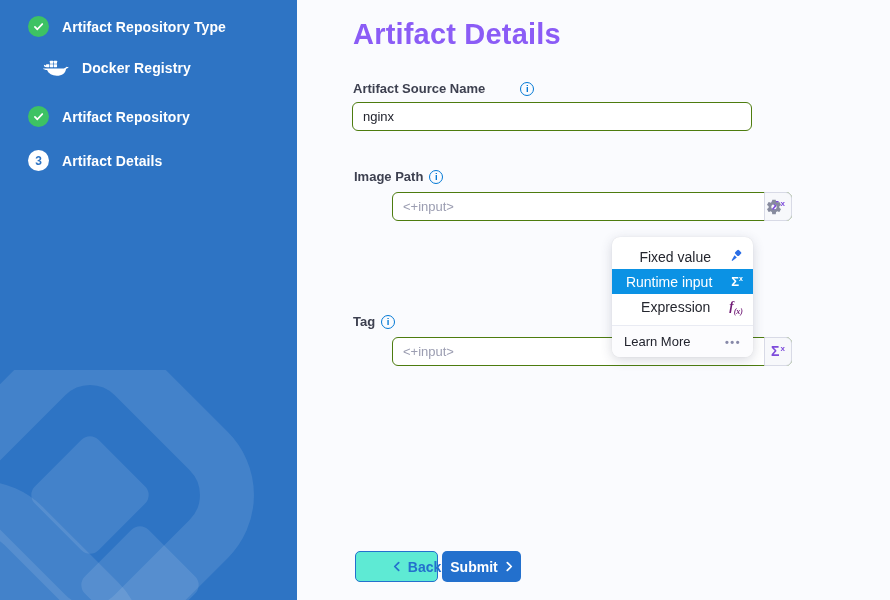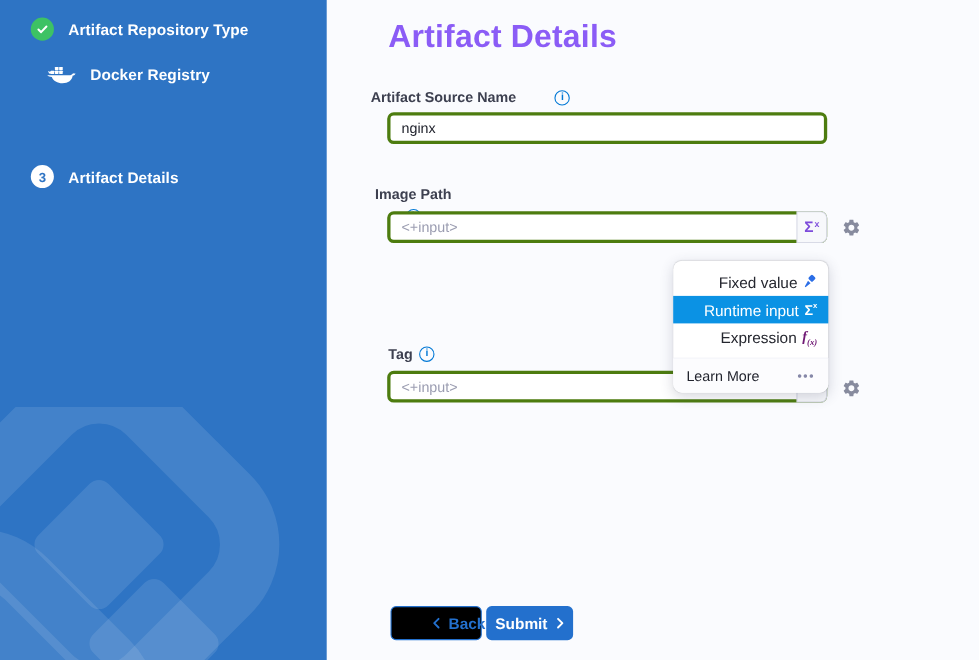--- a/index.html
+++ b/index.html
@@ -37,25 +37,25 @@
     position: absolute; display: flex; align-items: center; gap: 6px;
     font-size: 13px; font-weight: 600; color: #3d4050;
   }
   .info {
     width: 14px; height: 14px; border: 1.2px solid #0278d5; border-radius: 50%;
     color: #0278d5; font-size: 9.5px; font-weight: 700;
     display: flex; align-items: center; justify-content: center; line-height: 1;
   }
   .text-input, .input-wrap input {
     width: 100%; height: 100%;
-    border: 3px solid #4d7c0f; border-radius: 6px; background: #fff;
+    border: 1px solid #4d7c0f; border-radius: 6px; background: #fff;
     font-family: "Liberation Sans", sans-serif; font-size: 13px; color: #22242e;
     padding: 0 10px; outline: none;
   }
-  .input-wrap { position: absolute; }
+  .input-wrap { position: absolute; margin-left: 40px; }
   .input-wrap input { padding-right: 36px; }
   input::placeholder { color: #9b9db1; opacity: 1; }
   .sigma-chip {
     position: absolute; right: 0; top: 0; bottom: 0; width: 28px;
     background: #f7f8fb; border: 1px solid #d8dae6; border-radius: 0 6px 6px 0;
     display: flex; align-items: flex-start; justify-content: center; gap: 1px;
     color: #7d4bdb; font-size: 14px; font-weight: 700; cursor: pointer; padding-top: 5px;
   }
   .sigma-sup { font-size: 8px; font-weight: 700; margin-top: 1px; }
   .gear { position: absolute; width: 18px; height: 18px; cursor: pointer; }
@@ -63,21 +63,21 @@
 
   
   .menu {
     position: absolute; left: 315px; top: 237px; width: 141px; z-index: 5;
     background: #fff; border-radius: 8px; padding-top: 7px;
     box-shadow: 0 3px 12px rgba(55,62,88,.20), 0 0 1px rgba(0,0,0,.12);
     font-size: 14px;
   }
   .menu-item {
     height: 25px; display: flex; align-items: center; justify-content: flex-end;
-    gap: 5px; padding: 0 10px; color: #25272f; cursor: pointer; white-space: nowrap;
+    gap: 19px; padding: 0 10px; color: #25272f; cursor: pointer; white-space: nowrap;
   }
   .menu-item.selected { background: #0b92e4; color: #fff; padding-left: 22px; }
   .menu-item.selected .sigma-mini { color: #fff; }
   .sigma-mini { font-size: 13px; font-weight: 700; color: #7d4bdb; display: flex; align-items: flex-start; }
   .sigma-mini .sigma-sup { font-size: 7px; }
   .fx { color: #701a75; font-size: 13px; font-style: italic; font-weight: 700; font-family: "Liberation Serif", serif; }
   .fx sub { font-size: 8px; }
   .menu-footer {
     margin-top: 6px; border-top: 1px solid #e9ebf3; background: #fcfcfe;
     border-radius: 0 0 8px 8px; padding: 8px 12px;
@@ -93,21 +93,21 @@
   .rb.on { border: 2px solid #2370cd; }
   .rb.on::after { content: ''; position: absolute; inset: 2px; border-radius: 50%; background: #2370cd; }
   .rb.off { border: 2px solid #8fa2cf; }
 
   
   .btn {
     position: absolute; top: 551px; height: 31px; border-radius: 5px;
     display: flex; align-items: center; justify-content: center; gap: 8px;
     font-family: "Liberation Sans", sans-serif; font-size: 14px; font-weight: 700; cursor: pointer;
   }
-  .btn-back { left: 58px; width: 83px; background: #000000; border: 1.5px solid #2370cd; color: #2370cd; padding-left: 41px; }
+  .btn-back { left: 58px; width: 83px; background: #5eead4; border: 1.5px solid #2370cd; color: #2370cd; padding-left: 41px; }
   .btn-submit { left: 145px; width: 79px; background: #2370cd; border: none; color: #fff; }
 </style>
 </head>
 <body>
 
 <aside class="sidebar">
 
   <div class="step" style="left:28px; top:16px;">
     <span class="badge check">
       <svg width="13" height="13" viewBox="0 0 16 16">
@@ -125,20 +125,28 @@
         <rect x="12.2" y="6.2" width="3.4" height="3" rx=".4"></rect>
         <rect x="8.2" y="2.6" width="3.4" height="3" rx=".4"></rect>
         <rect x="12.2" y="2.6" width="3.4" height="3" rx=".4"></rect>
         <path d="M1 10.5h20.6c1.6 0 3-.7 3.8-1.9.6.3 1.5.4 2.3.1-.4 1.1-1.4 1.9-2.7 2-.6 4.5-4.2 7.3-9.7 7.3-4.7 0-8.6-2.2-10-5.9-1.8-.1-3.3-.6-4.3-1.6z"></path>
         <path d="M3.2 8.9c-.8-.5-1.3-1.4-1.2-2.4.6.1 1.2.5 1.6 1 .4-.6 1-.9 1.8-1 .1 1-.4 1.9-1.2 2.4z"></path>
       </svg>
     </span>
     <span class="step-label" style="font-weight:700;">Docker Registry</span>
   </div>
 
+  <div class="step" style="left:28px; top:106px;">
+    <span class="badge check">
+      <svg width="13" height="13" viewBox="0 0 16 16">
+          <path d="M3.6 8.4l3 3L12.6 5" stroke="#fff" stroke-width="2.2" fill="none" stroke-linecap="round" stroke-linejoin="round"></path>
+        </svg>
+    </span>
+    <span class="step-label">Artifact Repository</span>
+  </div>
 
   <div class="step" style="left:28px; top:150px;">
     <span class="badge num">3</span>
     <span class="step-label" style="font-weight:700;">Artifact Details</span>
   </div>
 
   <svg class="watermark" width="300" height="230" viewBox="0 0 300 230">
     <g fill="none" stroke="rgba(255,255,255,0.10)" stroke-width="54">
       <rect x="-25" y="10" width="230" height="230" rx="62" transform="rotate(45 90 125)"></rect>
       <rect x="-135" y="160" width="230" height="230" rx="62" transform="rotate(45 -20 275)"></rect>
@@ -147,29 +155,29 @@
       <rect x="45" y="80" width="90" height="90" rx="12" transform="rotate(45 90 125)"></rect>
       <rect x="95" y="170" width="90" height="90" rx="12" transform="rotate(45 140 215)"></rect>
     </g>
   </svg>
 </aside>
 
 <main class="main">
 
   <h1 class="page-title">Artifact Details</h1>
 
-  <div class="field-label" style="left:40px; top:81px;gap:35px;">
+  <div class="field-label" style="left:56px; top:81px;gap:35px;">
     <span>Artifact Source Name</span>
     <span class="info">i</span>
   </div>
   <div style="position:absolute; left:55px; top:102px; width:400px; height:29px;">
     <input class="text-input" type="text" value="nginx" style="">
   </div>
 
-  <div class="field-label" style="left:44px; top:169px;flex-direction:column;">
+  <div class="field-label" style="left:57px; top:169px;">
     <span>Image Path</span>
     <span class="info">i</span>
   </div>
   <div class="input-wrap" style="left:55px; top:192px; width:400px; height:29px;">
     <input type="text" placeholder="&lt;+input&gt;" style="">
     <span class="sigma-chip">
       <span>Σ</span>
         <span class="sigma-sup">x</span>
     </span>
   </div>

